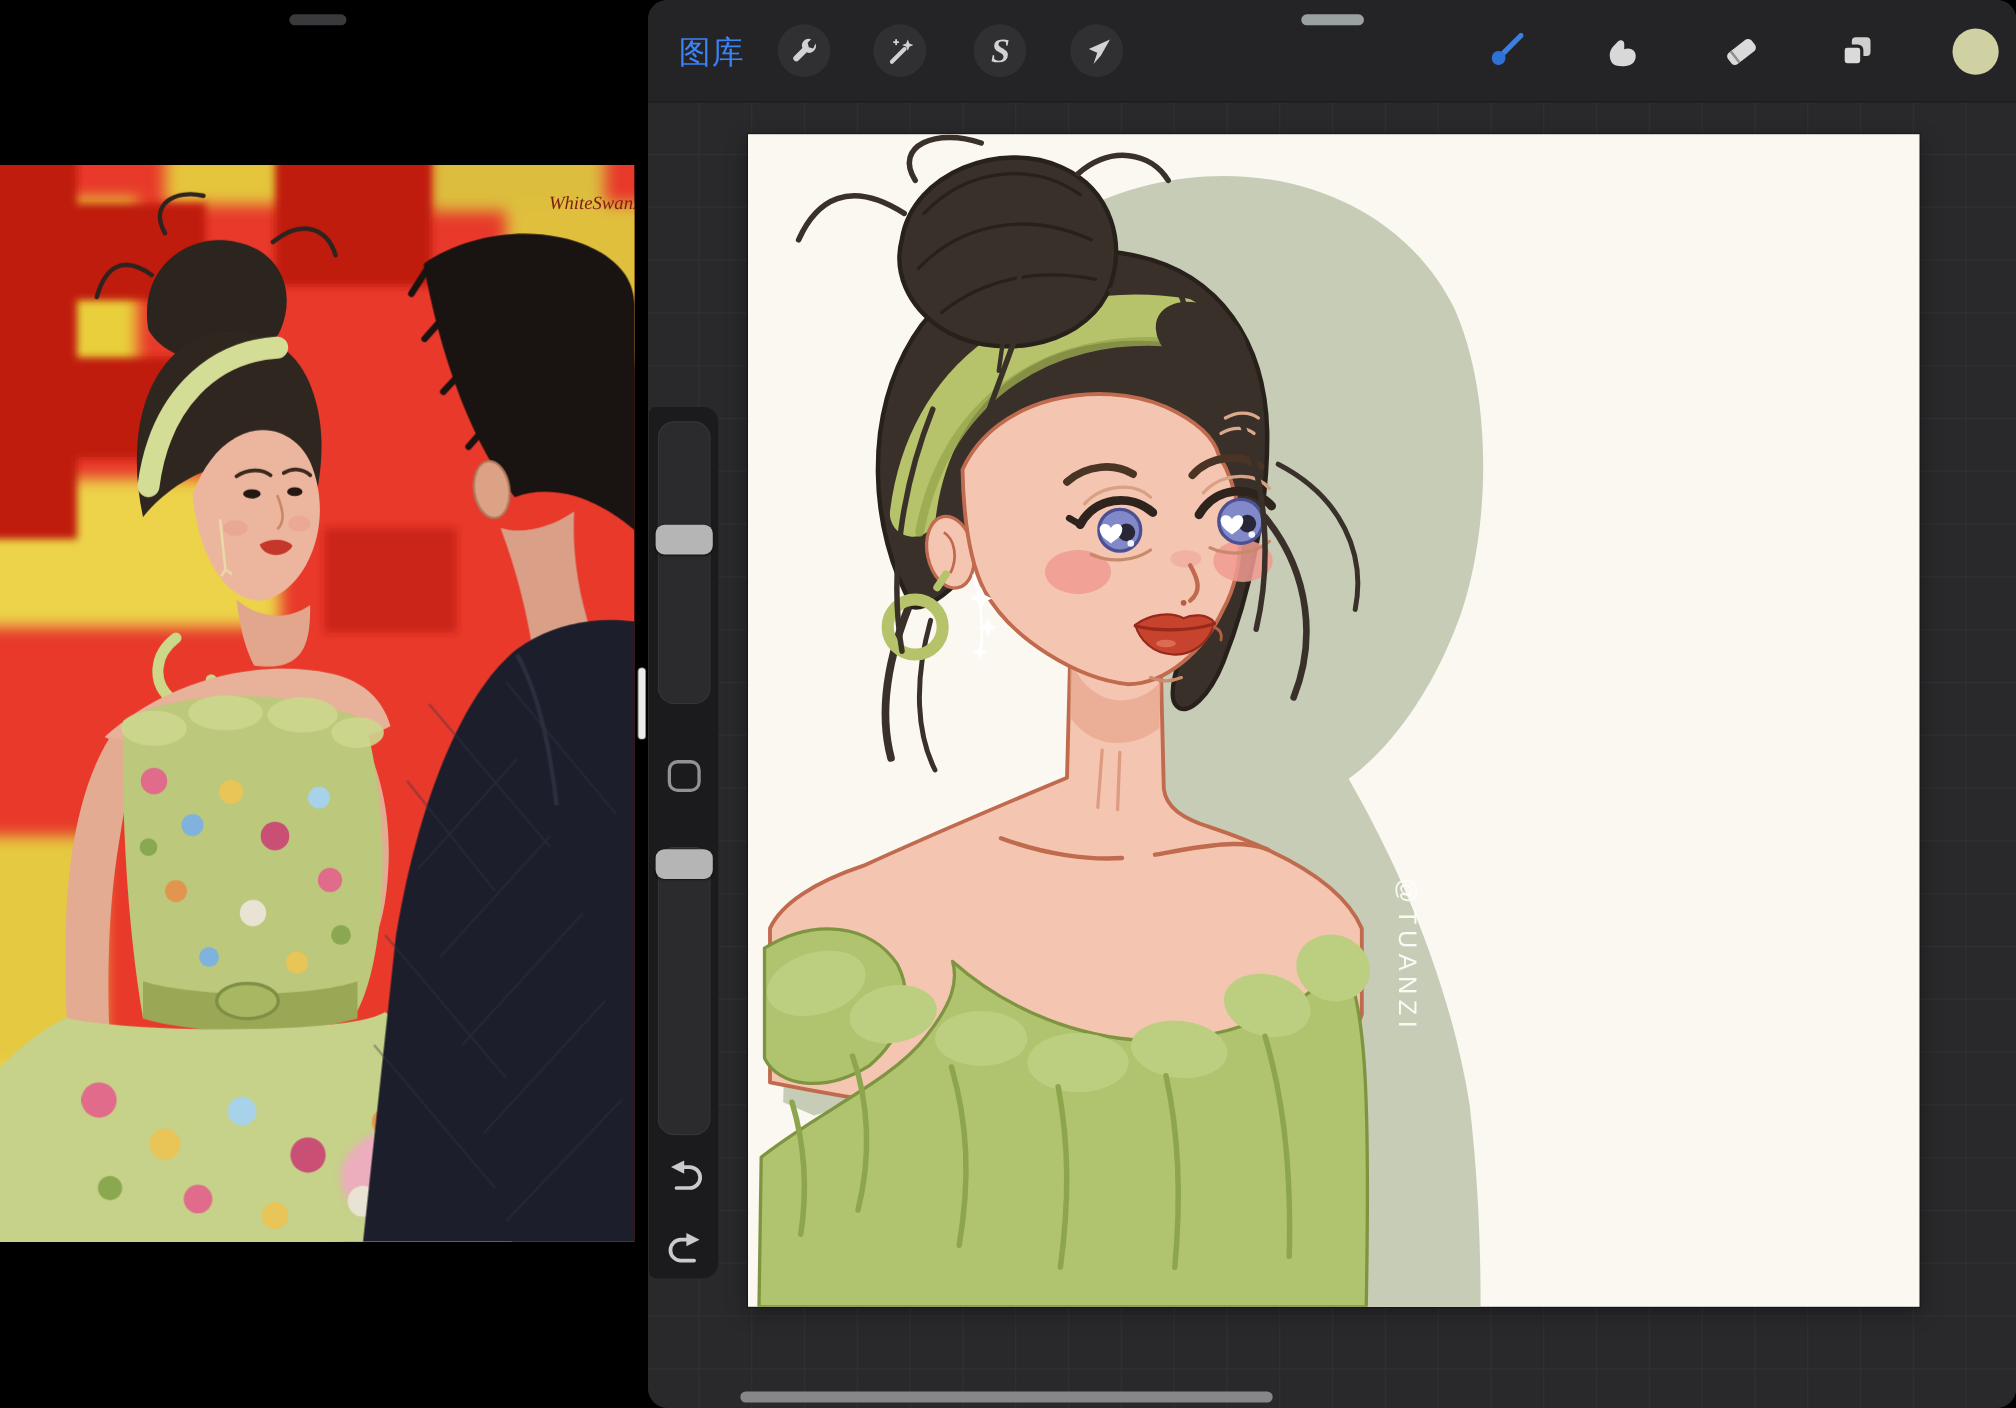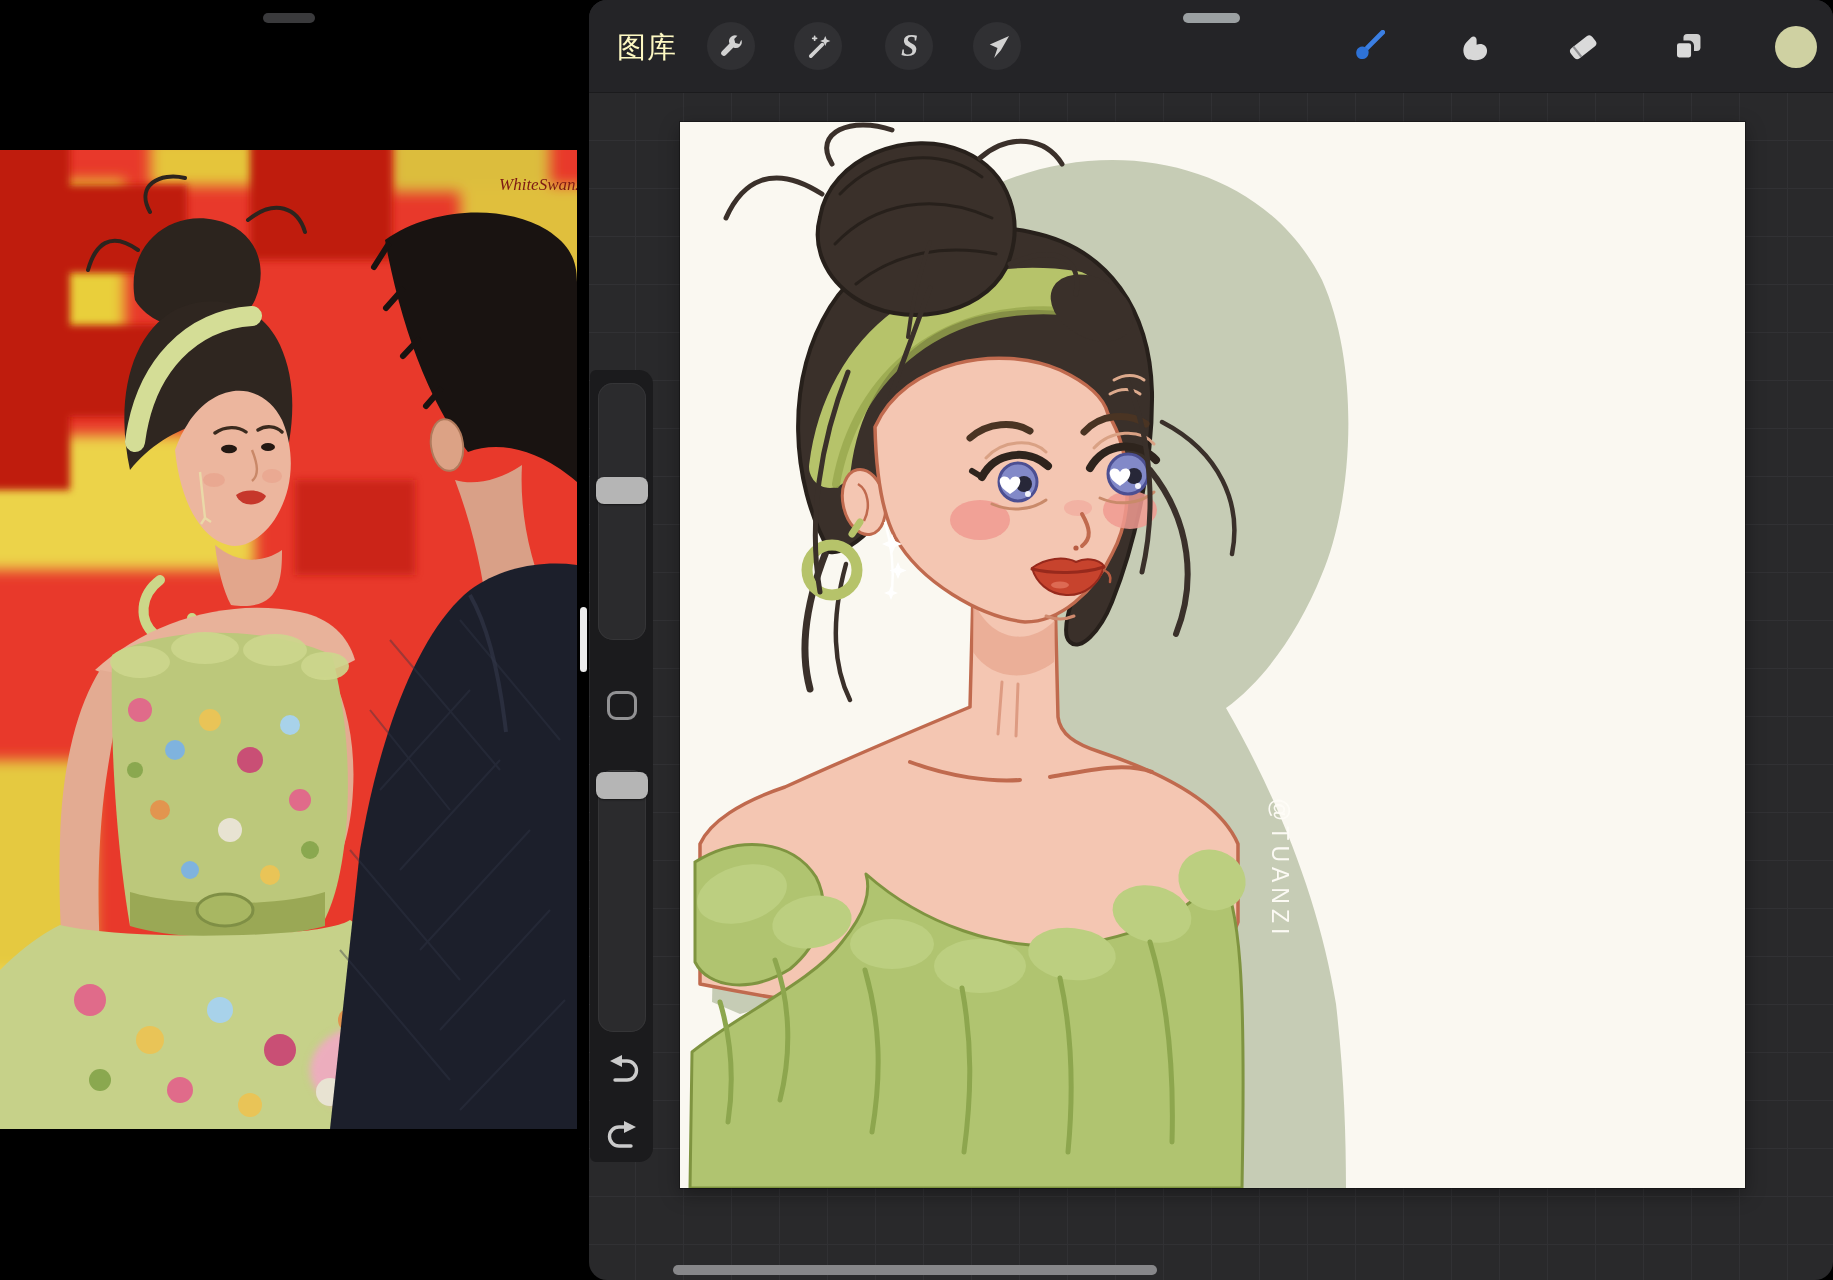--- a/index.html
+++ b/index.html
@@ -15,21 +15,21 @@
 
   
   .procreate{position:absolute;left:589px;top:0;width:1244px;height:1280px;border-radius:18px;
     overflow:hidden;background-color:#29292b;
     background-image:linear-gradient(#313134 1px,transparent 1px),
                      linear-gradient(90deg,#313134 1px,transparent 1px);
     background-size:48px 48px;background-position:46px 44px;}
   .toolbar{position:absolute;left:0;top:0;width:100%;height:92px;background:#242427;
     border-bottom:1px solid #1b1b1d;}
   .gallery-label{position:absolute;left:28px;top:28px;font-size:29px;letter-spacing:1px;
-    color:#fef9c3;}
+    color:#3b82f6;}
   .tool-circle{position:absolute;top:22px;width:48px;height:48px;border-radius:50%;
     background:#303033;display:flex;align-items:center;justify-content:center;}
   .tool-flat{position:absolute;top:25px;width:44px;height:44px;display:flex;
     align-items:center;justify-content:center;}
   .color-swatch{position:absolute;left:1186px;top:26px;width:42px;height:42px;border-radius:50%;
     background:#cfd1a2;}
   .procreate .app-pill{left:594px;top:13px;width:57px;background:#9ba0a2;}
 
   .canvas{position:absolute;left:91px;top:122px;width:1065px;height:1066px;background:#faf8f1;
     box-shadow:0 0 0 1px rgba(10,10,10,.45),0 6px 18px rgba(0,0,0,.35);}

